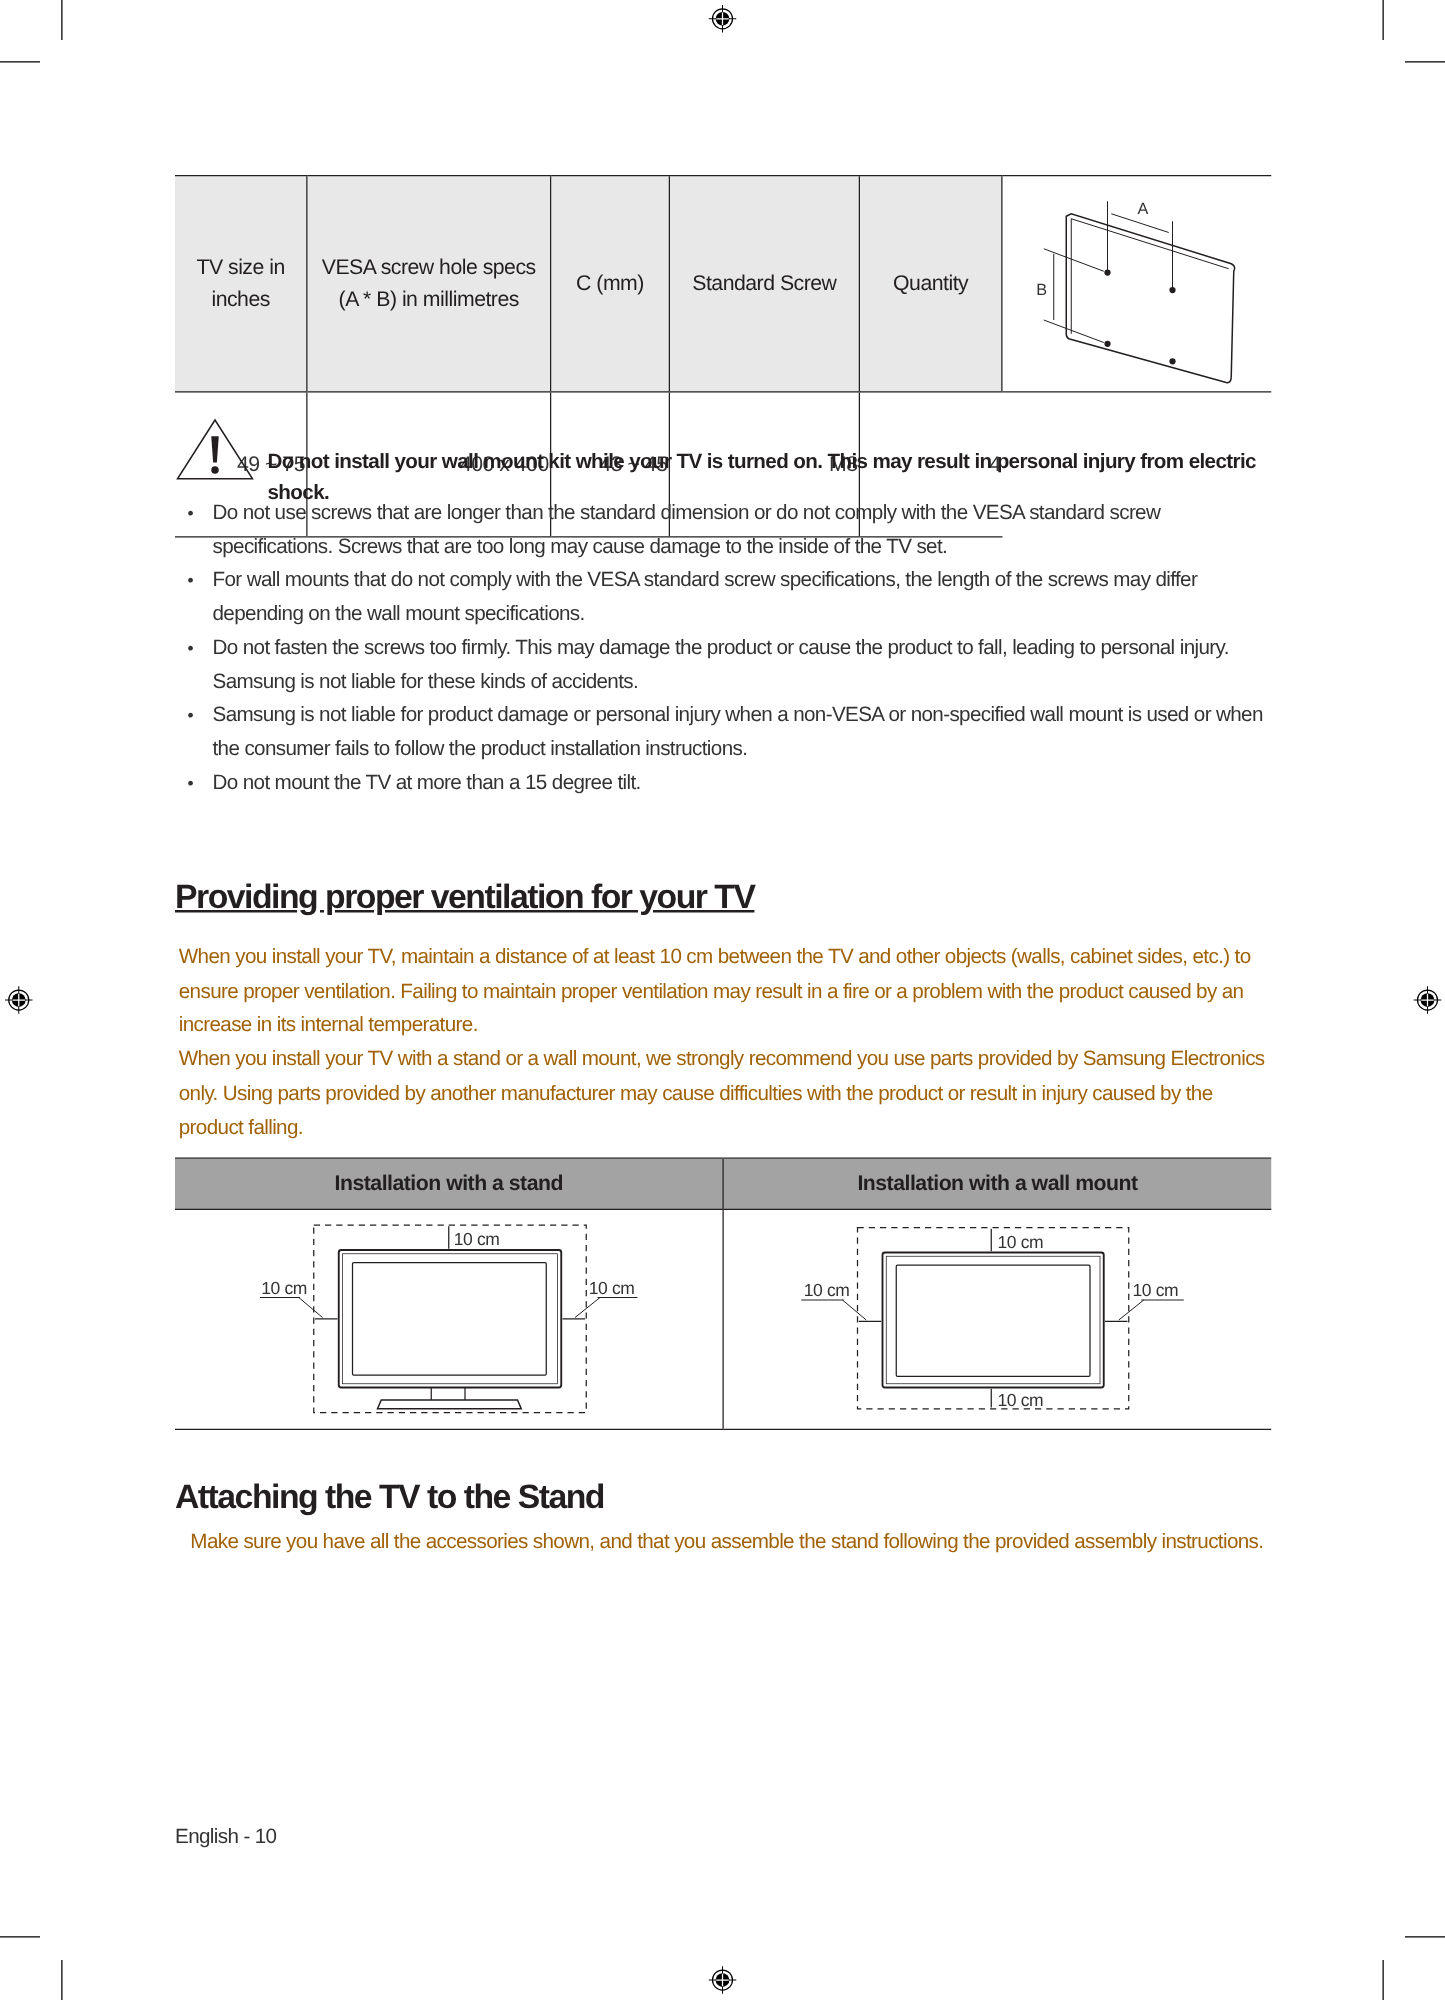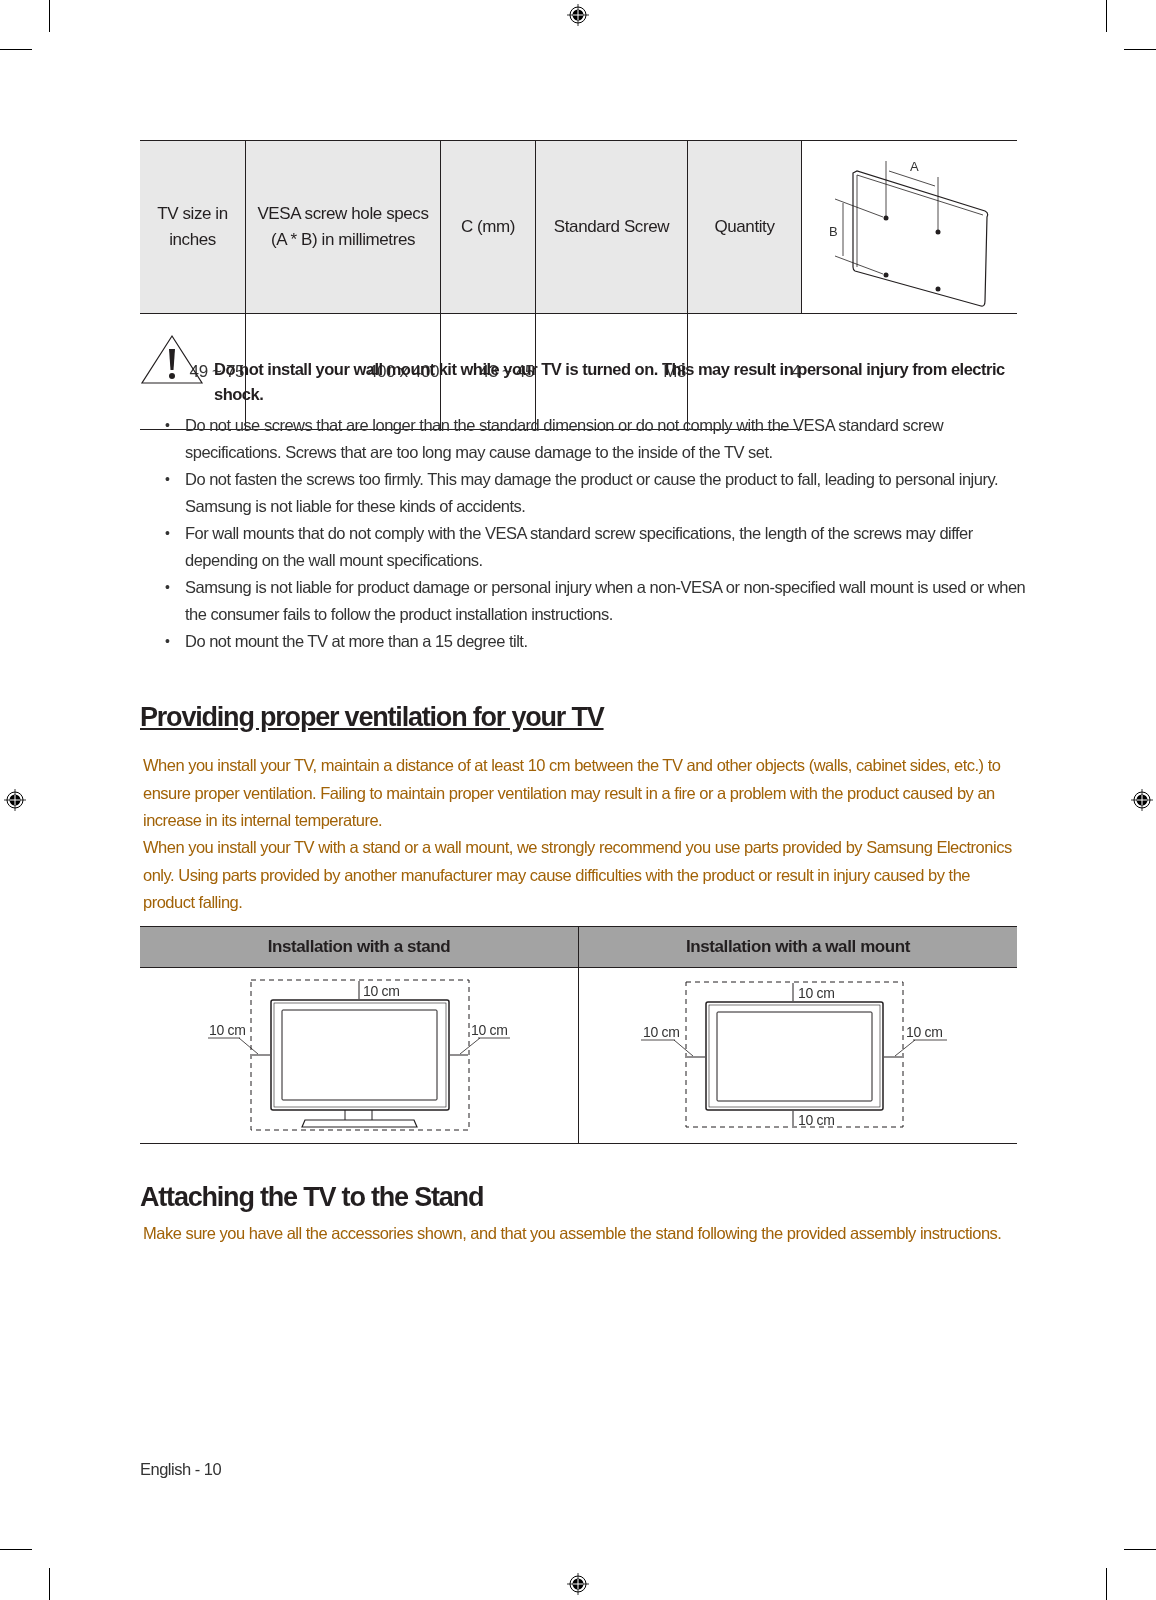--- a/index.html
+++ b/index.html
@@ -13,21 +13,21 @@
                font-size: 17px; letter-spacing: -0.4px; }
   table.vesa th { background: #e8e8e8; font-weight: normal; height: 64px; line-height: 26px;
                   border-top: 1.5px solid #231f20; border-bottom: 1.5px solid #231f20; padding: 0 4px; }
   table.vesa td { height: 113px; text-align: right; border-bottom: 1.5px solid #231f20; color:#333;margin-top:25px; }
   table.vesa th + th, table.vesa td + td { border-left: 1px solid #231f20; }
   table.vesa th.img { background: #fff; border-bottom: none; }
 
   .warn { position: absolute; left: 140px; top: 337px; width: 877px; }
   .warn-text { position: absolute; left: 74px; top: 0; width: 800px; font-size: 16.5px;
                line-height: 25px; font-weight: bold; letter-spacing: -0.5px; color:#231f20;margin-top:20px; }
-  ul.bullets { position: absolute; left: 140px; top: 397px; width: 877px; margin: 15px; padding: 0;
+  ul.bullets { position: absolute; left: 140px; top: 397px; width: 877px; margin: 0; padding: 0;
                list-style: none; font-size: 16.5px; line-height: 27px; letter-spacing: -0.5px; color:#333; }
   ul.bullets li { position: relative; padding-left: 30px; }
   ul.bullets li::before { content: "\2022"; position: absolute; left: 10px; top: 0; font-size: 14px; }
 
   h2 { position: absolute; left: 140px; margin: 0; font-size: 27px; font-weight: bold;
        letter-spacing: -1.2px; color: #231f20; }
   .para { position: absolute; left: 140px; width: 877px; font-size: 16.5px; line-height: 27.5px;
           letter-spacing: -0.5px; color: #a16207; margin: 3px; }
 
   table.install { position: absolute; left: 140px; top: 926px; width: 877px; border-collapse: collapse;
@@ -129,22 +129,22 @@
   <svg width="64" height="52" viewBox="0 0 64 52" style="position:absolute;left:0;top:-4px;">
     <polygon points="32,3 62,50 2,50" fill="none" stroke="#231f20" stroke-width="1.2"></polygon>
     <path d="M29 16 L35 16 L33.5 37 L30.5 37 Z" fill="#231f20"></path>
     <circle cx="32" cy="43" r="3" fill="#231f20"></circle>
   </svg>
   <div class="warn-text">Do not install your wall mount kit while your TV is turned on. This may result in personal injury from electric shock.</div>
 </div>
 
 <ul class="bullets">
   <li>Do not use screws that are longer than the standard dimension or do not comply with the VESA standard screw specifications. Screws that are too long may cause damage to the inside of the TV set.</li>
+  <li>For wall mounts that do not comply with the VESA standard screw specifications, the length of the screws may differ depending on the wall mount specifications.</li>
   <li>Do not fasten the screws too firmly. This may damage the product or cause the product to fall, leading to personal injury. Samsung is not liable for these kinds of accidents.</li>
-  <li>For wall mounts that do not comply with the VESA standard screw specifications, the length of the screws may differ depending on the wall mount specifications.</li>
   <li>Samsung is not liable for product damage or personal injury when a non-VESA or non-specified wall mount is used or when the consumer fails to follow the product installation instructions.</li>
   <li>Do not mount the TV at more than a 15 degree tilt.</li>
 </ul>
 
 <h2 style="top:702px;text-decoration:underline;">Providing proper ventilation for your TV</h2>
 <p class="para" style="top:749px;">When you install your TV, maintain a distance of at least 10 cm between the TV and other objects (walls, cabinet sides, etc.) to ensure proper ventilation. Failing to maintain proper ventilation may result in a fire or a problem with the product caused by an increase in its internal temperature.</p>
 <p class="para" style="top:831px;">When you install your TV with a stand or a wall mount, we strongly recommend you use parts provided by Samsung Electronics only. Using parts provided by another manufacturer may cause difficulties with the product or result in injury caused by the product falling.</p>
 
 <table class="install">
   <tbody>
@@ -192,15 +192,15 @@
         <line x1="336" y1="72" x2="316" y2="88" stroke="#231f20" stroke-width="0.8"></line>
         <line x1="334" y1="72" x2="368" y2="72" stroke="#231f20" stroke-width="0.8"></line>
         <text x="327" y="69" class="dimlbl">10 cm</text>
       </svg>
     </td>
   </tr>
 </tbody>
   </table>
 
 <h2 style="top:1170px;margin-top:12px;">Attaching the TV to the Stand</h2>
-<p class="para" style="top:1217px;">Make sure you have all the accessories shown, and that you assemble the stand following the provided assembly instructions.</p>
+<p class="para" style="top:1217px;text-align:center;">Make sure you have all the accessories shown, and that you assemble the stand following the provided assembly instructions.</p>
 
 <div class="footer">English - 10</div>
 
 </body></html>

